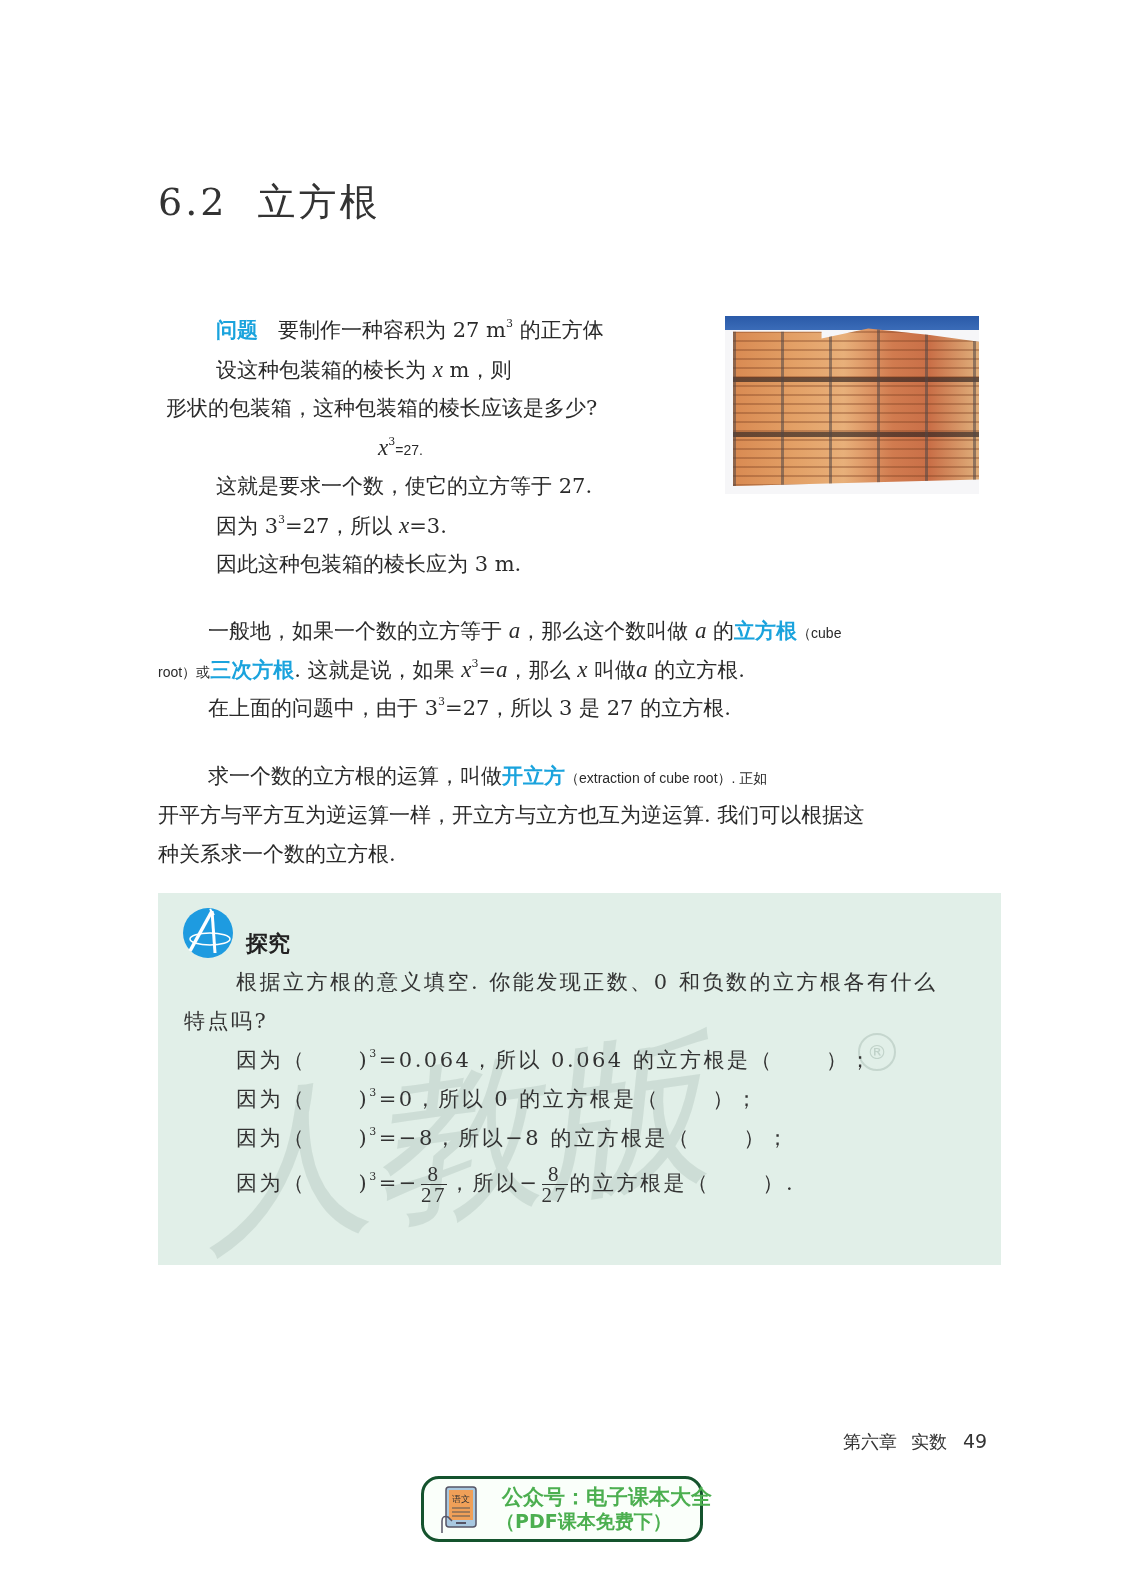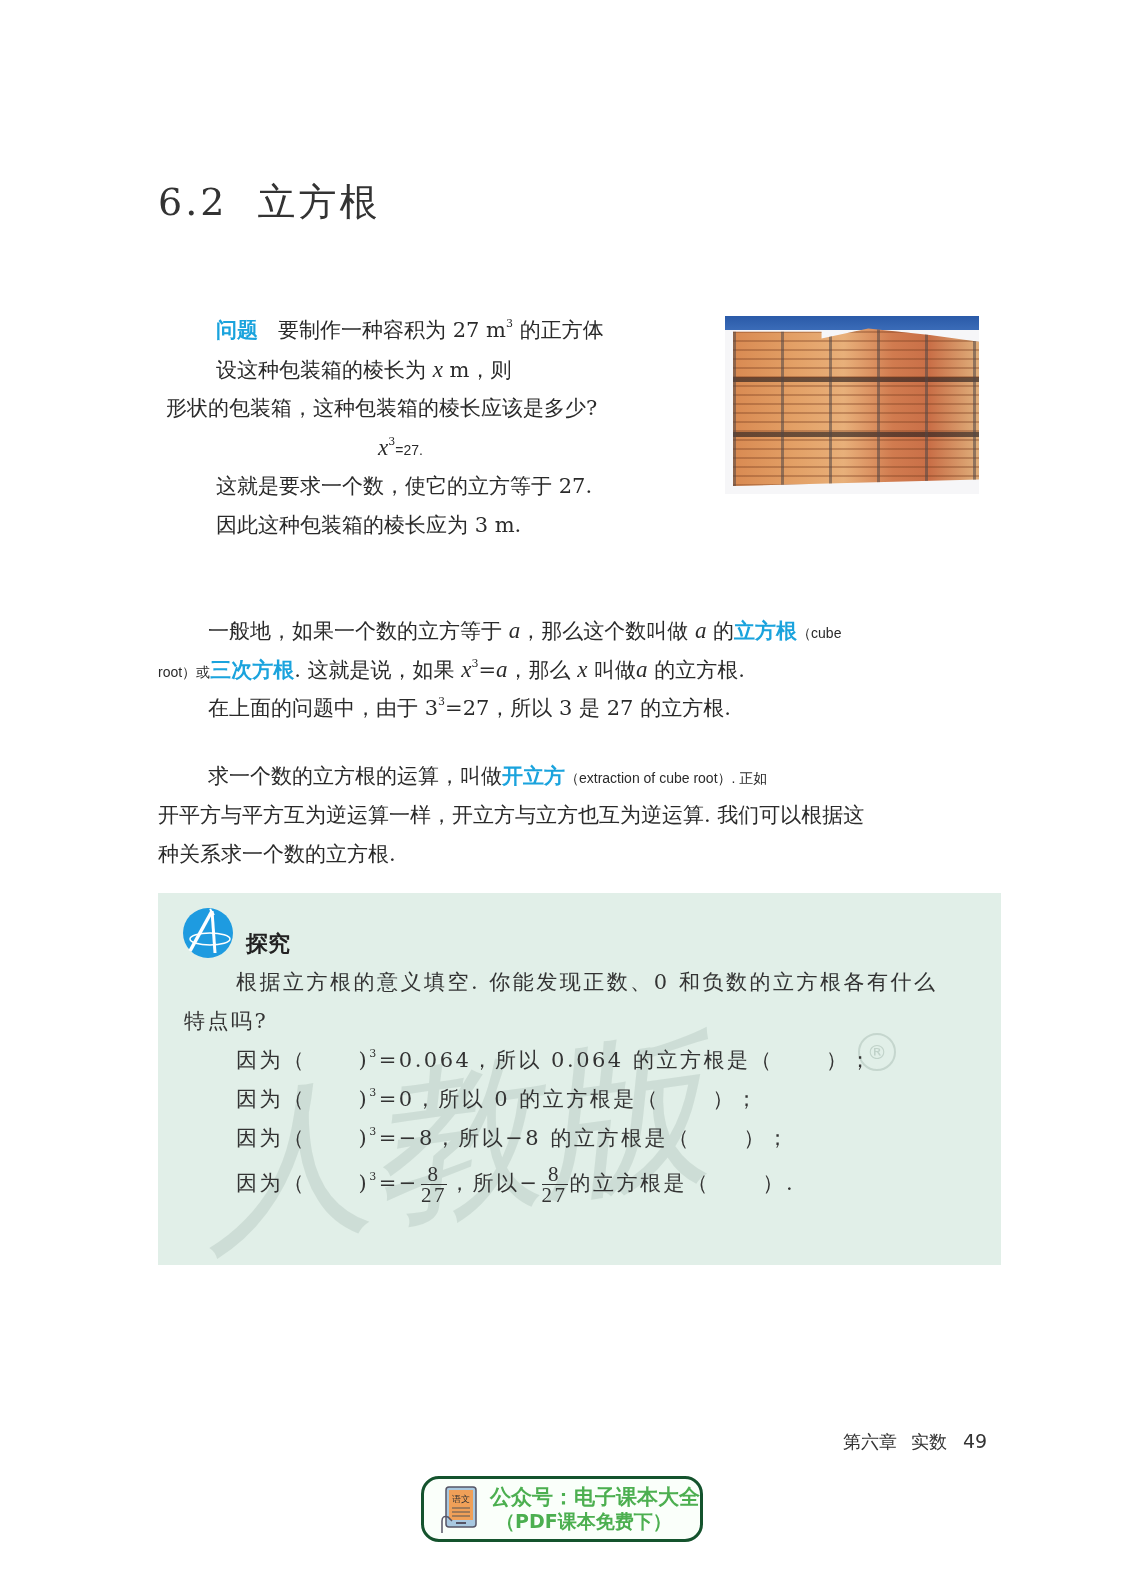--- a/index.html
+++ b/index.html
@@ -75,21 +75,21 @@
     }
     .footer span { margin-right: 14px; }
     .footer .page-num { font-size: 19px; margin-right: 16px; margin-left: 2px; }
 
     .badge {
       position: absolute; left: 421px; top: 1476px; width: 276px; height: 60px;
       border: 3px solid #14532d; border-radius: 18px; background: #fafffa;
     }
     .badge .book { position: absolute; left: 16px; top: 6px; width: 42px; height: 50px; }
     .badge .t1, .badge .t2 {
-      position: absolute; left: 66px; color: #4caf50; font-family: "DejaVu Sans", sans-serif;
+      position: absolute; left: 78px; color: #4caf50; font-family: "DejaVu Sans", sans-serif;
       font-weight: bold; white-space: nowrap;
     }
     .badge .t1 { top: 4px; font-size: 21px; }
     .badge .t2 { top: 30px; font-size: 19px; left: 72px; }
   </style>
 </head>
 <body>
 
 <div class="page">
 
@@ -102,20 +102,23 @@
       <span class="blue">问题</span>&nbsp;&nbsp;&nbsp;<span>要制作一种容积为 27 m</span><sup>3</sup><span> 的正方体</span>
     </div>
     <div class="line indent">
       <span>设这种包装箱的棱长为 </span><span class="it">x</span><span> m，则</span>
     </div>
     <div class="line">形状的包装箱，这种包装箱的棱长应该是多少?</div>
     <div class="line" style="padding-left:212px;">
       <span class="it">x</span><sup>3</sup><span class="latin">=27.</span>
     </div>
     <div class="line indent">这就是要求一个数，使它的立方等于 27.</div>
+    <div class="line indent">
+      <span>因为 3</span><sup>3</sup><span>=27，所以 </span><span class="it">x</span><span>=3.</span>
+    </div>
     <div class="line indent">因此这种包装箱的棱长应为 3 m.</div>
   </div>
 
   <div class="photo" aria-label="stacked wooden packing crates">
     <div class="crates"></div>
   </div>
 
   <div class="para" style="left:158px; top:611px; width:850px;">
     <div class="line indent">
       <span>一般地，如果一个数的立方等于 </span><span class="it">a</span><span>，那么这个数叫做 </span><span class="it">a</span><span> 的</span><span class="blue">立方根</span><span class="latin">（cube</span>

